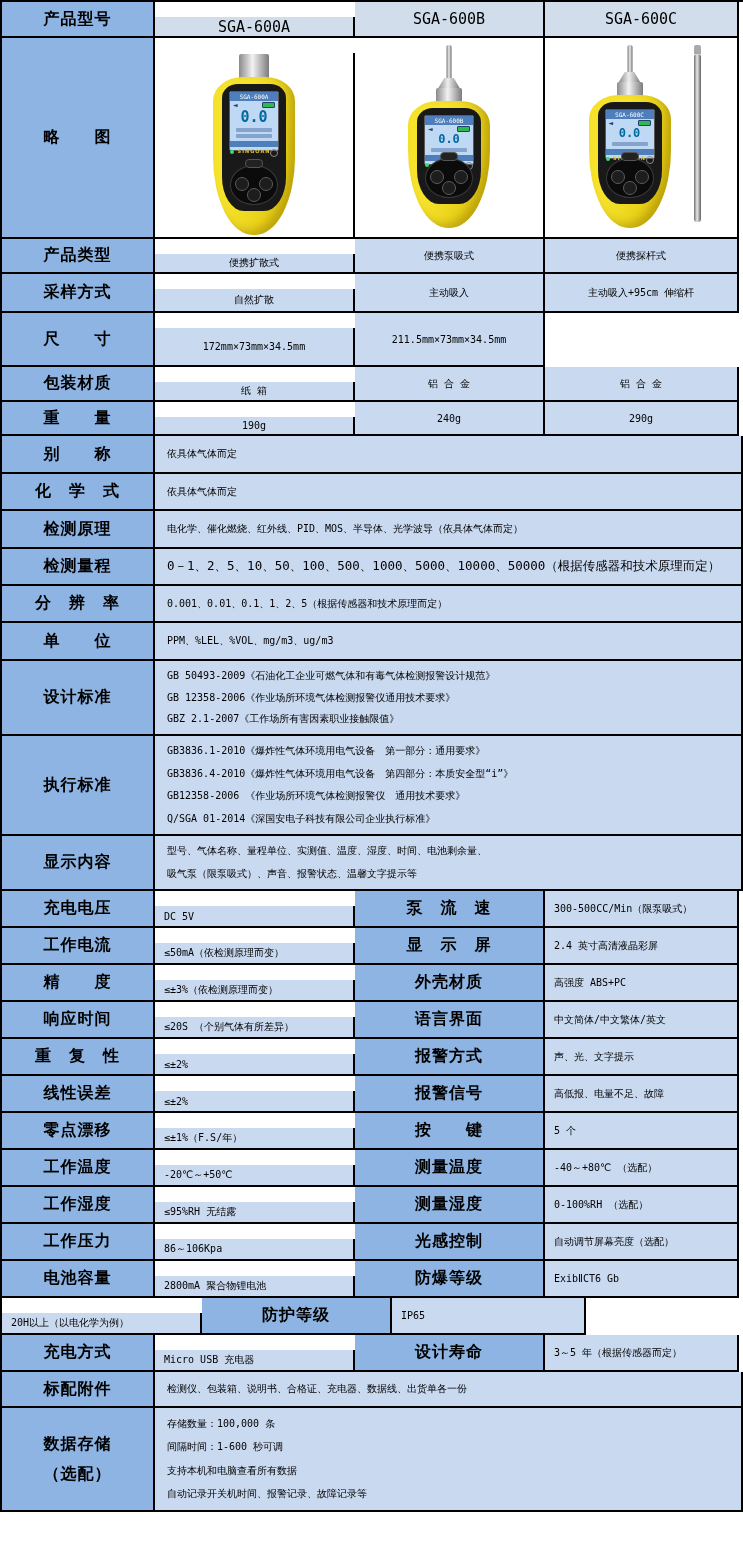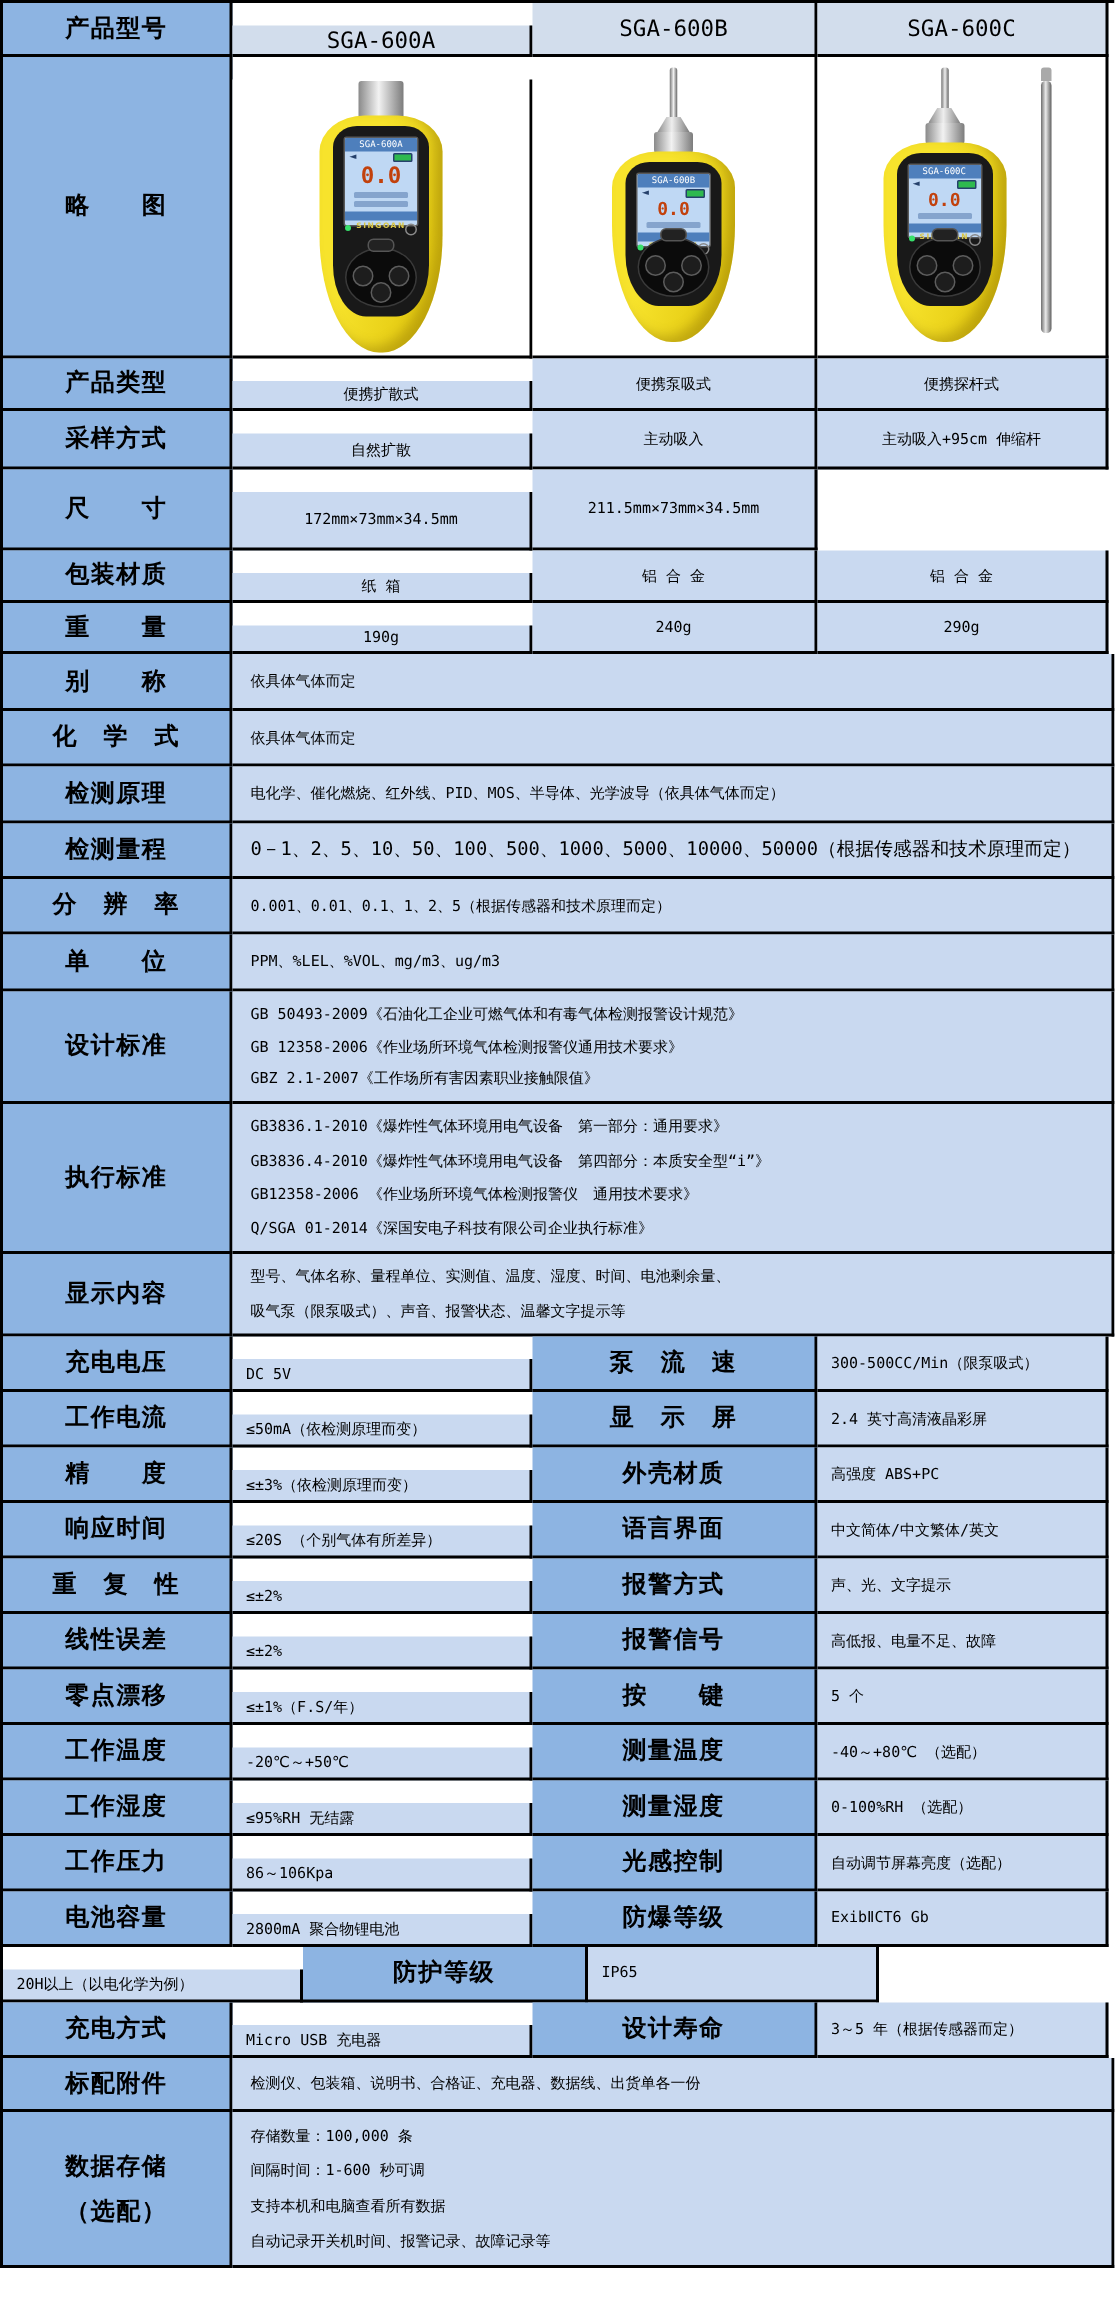--- a/index.html
+++ b/index.html
@@ -46,21 +46,21 @@
   .face{position:absolute;left:9px;right:9px;top:7px;bottom:24px;background:#191919;
        border-radius:16px 16px 22px 22px / 14px 14px 34px 34px;}
   .screen{position:absolute;left:7px;right:7px;top:7px;height:58px;background:#BFD8F4;
        border:1px solid #5a5a5a;border-radius:2px;overflow:hidden;}
   .devB .screen,.devC .screen{height:48px;}
   .sc-head{height:9px;background:#4E7FBC;color:#fff;font-size:6px;line-height:9px;text-align:center;
        font-family:"DejaVu Sans Mono",monospace;letter-spacing:0;}
   .sc-status{height:8px;display:flex;justify-content:space-between;align-items:center;padding:0 3px;}
   .spk{font-size:6px;line-height:6px;color:#25406b;}
   .bat{width:11px;height:4px;background:#2eb94f;border:1px solid #25406b;border-radius:1px;}
-  .sc-read{font-size:15px;font-weight:bold;color:#c2410c;text-align:center;line-height:17px;
+  .sc-read{font-size:15px;font-weight:bold;color:#0369a1;text-align:center;line-height:17px;
        font-family:"DejaVu Sans Mono",monospace;}
   .devB .sc-read,.devC .sc-read{font-size:12px;line-height:13px;}
   .sc-line{height:4px;margin:2px 6px 0;background:rgba(62,103,158,.45);border-radius:1px;}
   .sc-foot{position:absolute;bottom:-26px;left:0;right:0;height:6px;background:#4E7FBC;position:static;margin-top:3px;}
   .brand{position:absolute;top:64px;left:0;right:0;text-align:center;font-size:5px;color:#d9c646;
        letter-spacing:1px;font-weight:bold;}
   .devB .brand,.devC .brand{top:53px;}
   .led{position:absolute;top:66px;left:8px;width:4px;height:4px;border-radius:50%;background:#38e06c;}
   .devB .led,.devC .led{top:55px;}
   .pwr{position:absolute;top:65px;right:8px;width:6px;height:6px;border:1px solid #8a8a8a;border-radius:50%;}

